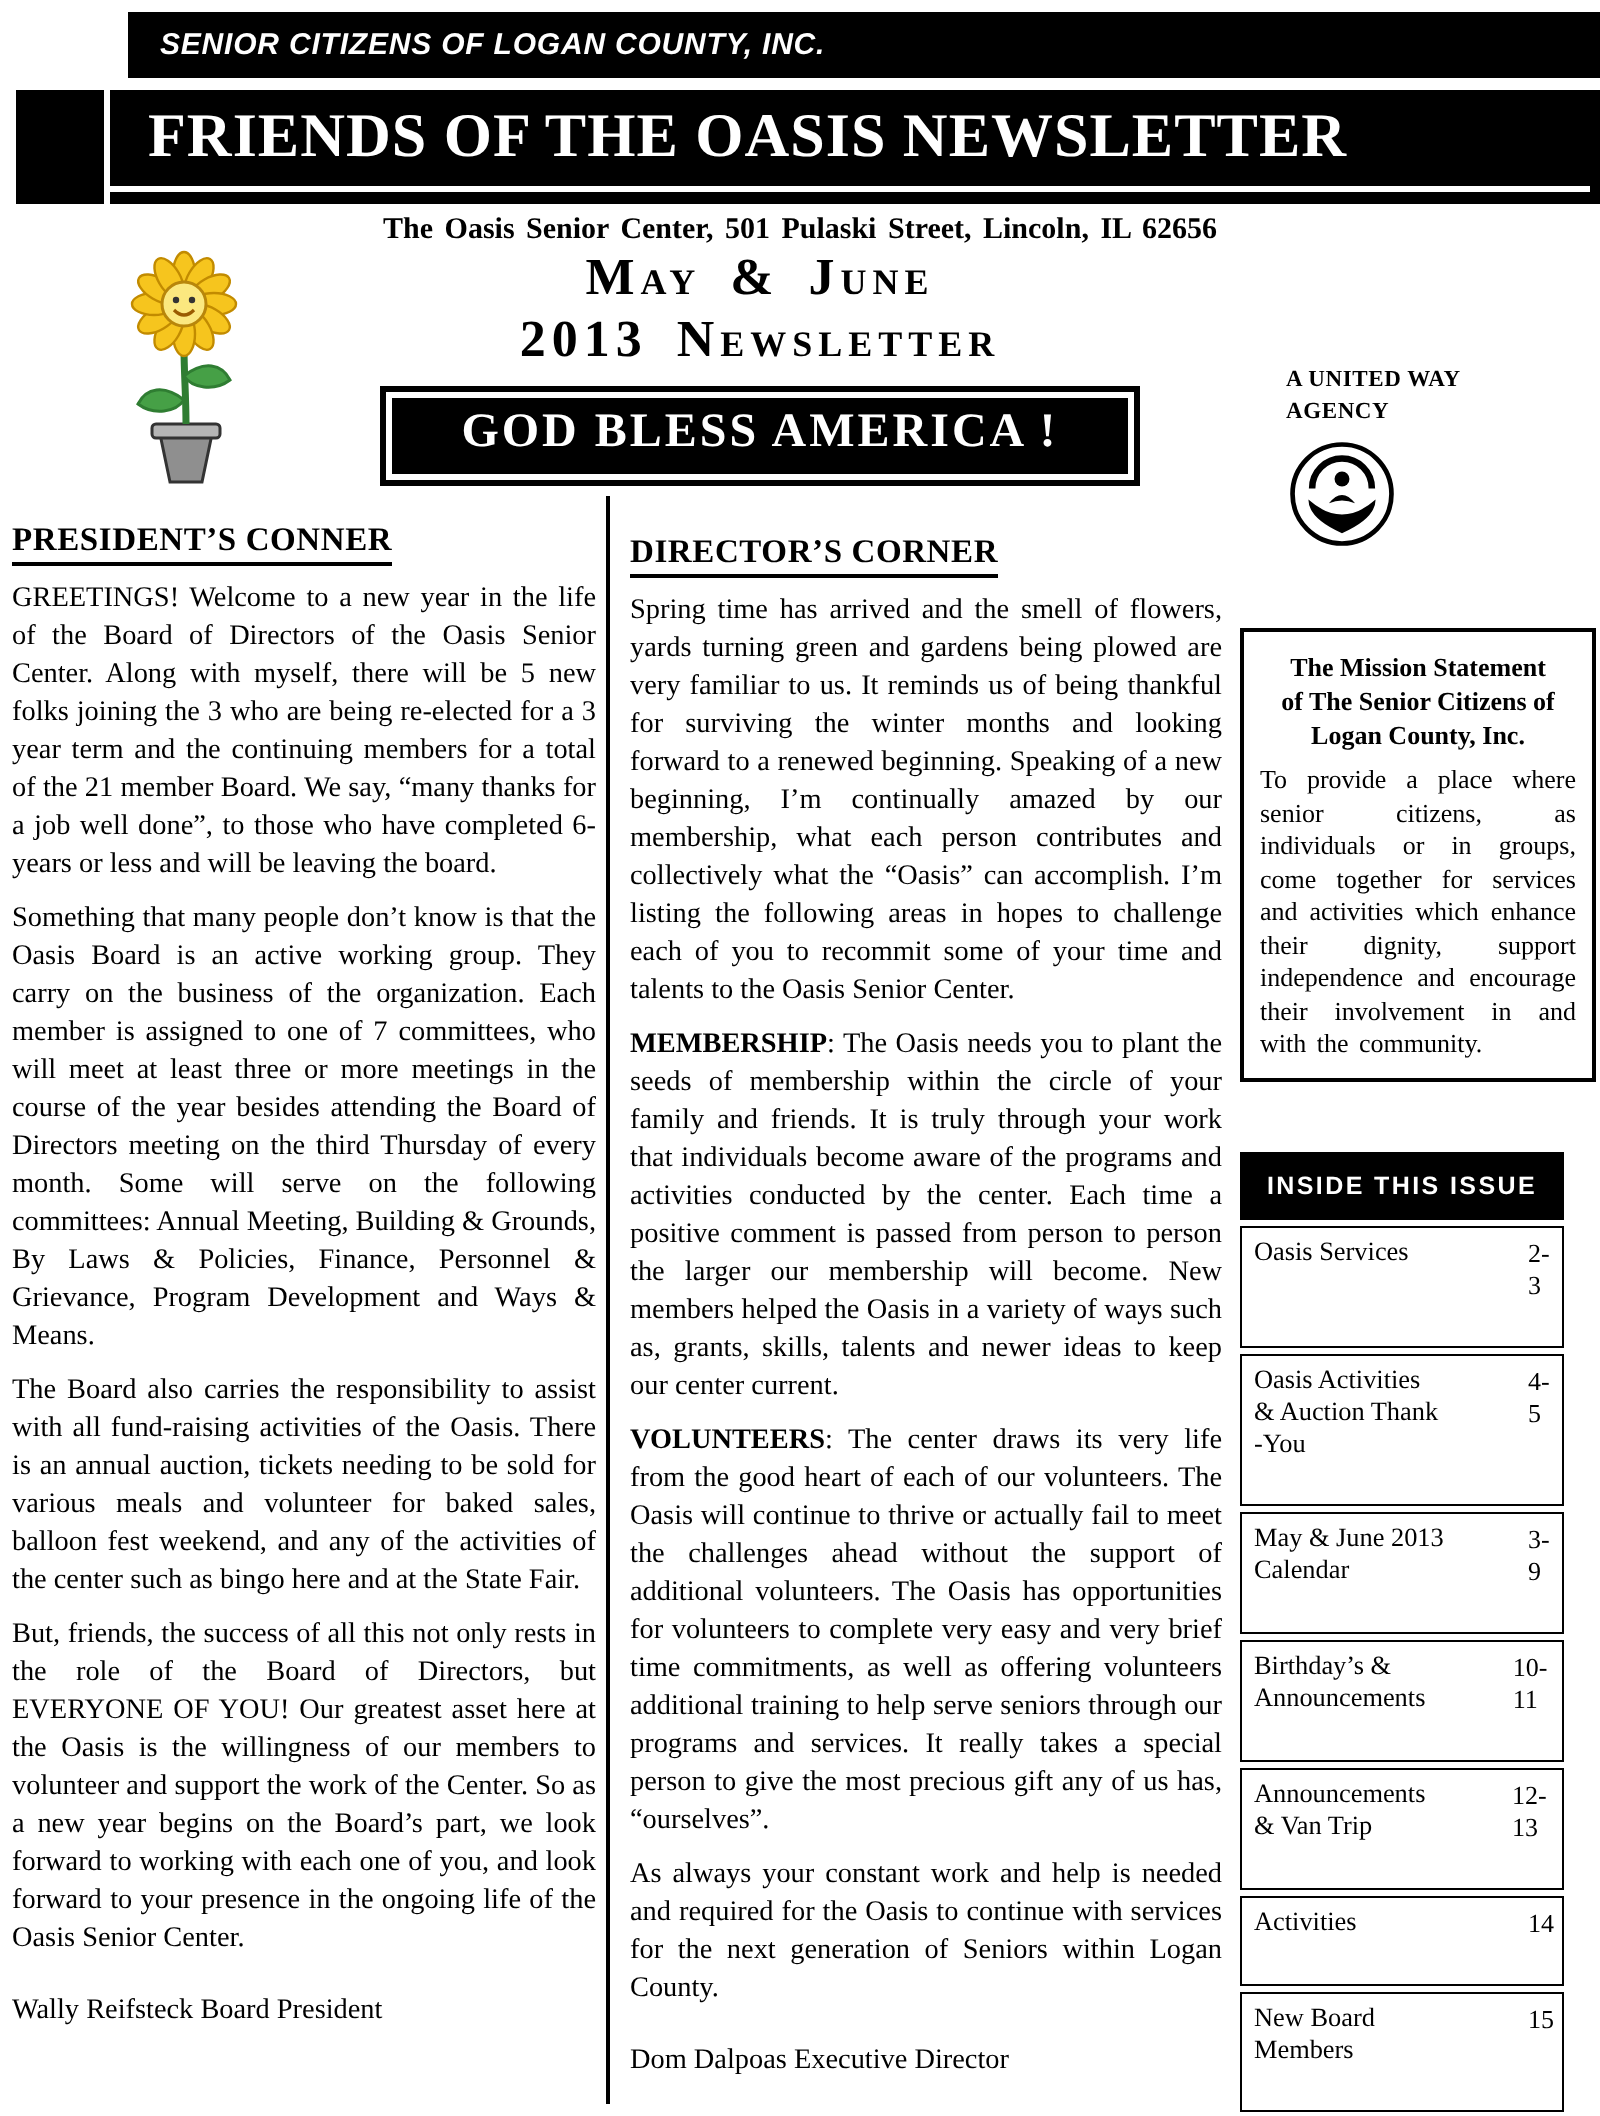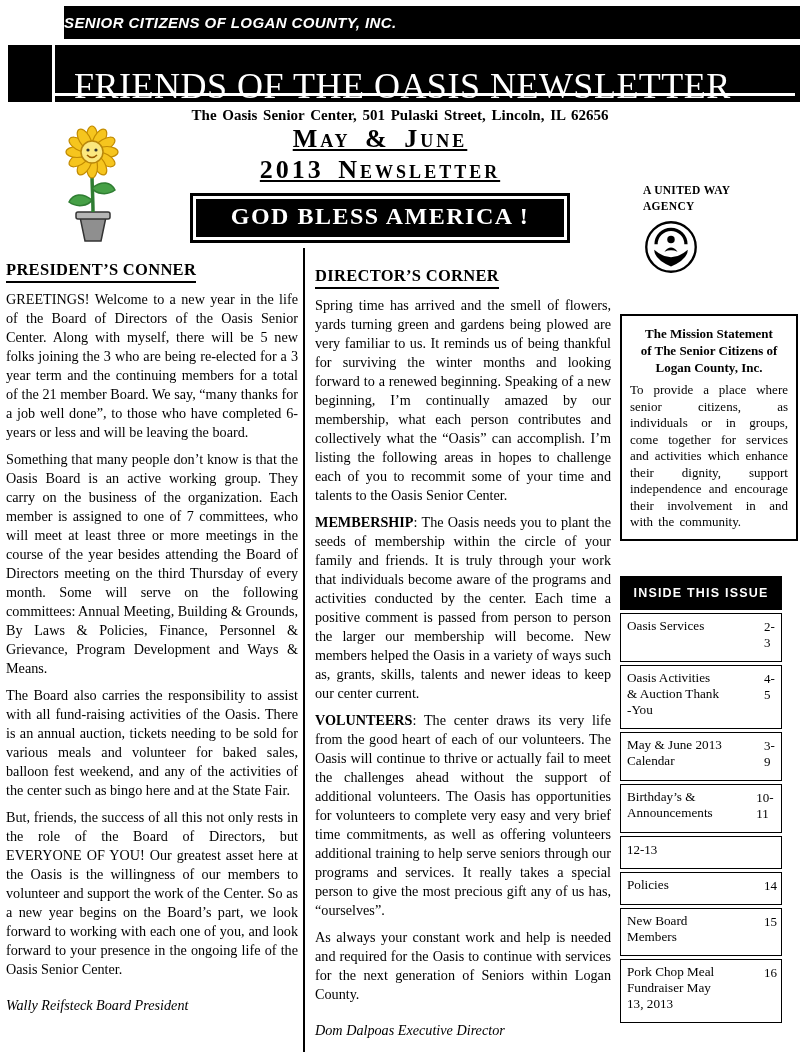--- a/index.html
+++ b/index.html
@@ -9,39 +9,39 @@
     background:#fff; color:#000; overflow:hidden;
     font-family:"Liberation Serif", serif;
   }
   .pre { white-space:pre-line; }
 
   
   .org-banner {
     position:absolute; left:64px; top:6px; width:736px; height:33px;
     background:#000; color:#fff;
     font-family:"Liberation Sans", sans-serif; font-style:italic; font-weight:bold;
-    font-size:15px; letter-spacing:.4px; line-height:33px; 
+    font-size:15px; letter-spacing:.4px; line-height:33px; padding-left:16px;
   }
   .main-banner { position:absolute; left:8px; top:45px; width:792px; height:57px; background:#000; }
   .main-banner .vline { position:absolute; left:44px; top:0; width:3px; height:100%; background:#fff; }
   .main-banner .hline { position:absolute; left:44px; right:5px; bottom:6px; height:3px; background:#fff; }
   .main-title {
-    position:absolute; left:66px; top:20px; color:#fff; font-weight:normal;
-    font-size:36px; letter-spacing:.5px; white-space:nowrap;
+    position:absolute; left:66px; top:5px; color:#fff; font-weight:bold;
+    font-size:31px; letter-spacing:.5px; white-space:nowrap;
   }
   .address {
     position:absolute; top:107px; left:0; width:100%; text-align:center;
     font-weight:bold; font-size:15px; word-spacing:2px;
   }
   .sunflower { position:absolute; left:46px; top:120px; width:94px; height:124px; }
 
   .issue { position:absolute; left:190px; top:124px; width:380px; text-align:center; }
   .issue-line {
     font-weight:bold; font-size:26px; font-variant:small-caps;
-    letter-spacing:3px; line-height:1.18; word-spacing:5px;text-decoration:underline;
+    letter-spacing:3px; line-height:1.18; word-spacing:5px;
   }
   .god-bless-outer { margin-top:8px; border:3px solid #000; padding:3px; background:#fff; }
   .god-bless-inner {
     background:#000; color:#fff; font-weight:bold; font-size:24px;
     letter-spacing:1.5px; padding:4px 0 7px;
   }
 
   .united-way { position:absolute; left:643px; top:183px; width:114px; text-align:left; }
   .uw-label { font-weight:bold; font-size:11.5px; line-height:1.35; letter-spacing:.3px; }
   .uw-logo { margin-top:5px; }
@@ -51,40 +51,40 @@
   .col-mid   { position:absolute; left:315px; top:252px; width:296px; }
   .col-divider { position:absolute; left:303px; top:248px; width:2px; height:804px; background:#000; }
 
   .col-heading { margin-bottom:7px;margin-top:14px; }
   .col-heading span {
     display:inline-block; font-weight:bold; font-size:16.5px; letter-spacing:.3px;
     border-bottom:2.5px solid #000; padding-bottom:1px;
   }
   .body-text p { font-size:14.2px; line-height:19px; text-align:justify; margin-bottom:8px; }
   .body-text p b { font-weight:bold; }
-  .signature { margin-top:18px; font-size:14.2px;font-style:italic; }
+  .signature { margin-top:18px; font-size:14.2px; }
 
   
   .mission-box {
     position:absolute; left:620px; top:314px; width:178px;
     border:2.5px solid #000; padding:9px 8px 8px; background:#fff;
   }
   .mission-title { text-align:center; font-weight:bold; font-size:13px; line-height:17px; }
   .mission-body { margin-top:6px; font-size:13px; line-height:16.5px; text-align:justify; word-spacing:2px; }
 
   .inside { position:absolute; left:620px; top:576px; width:162px; }
   .inside-header {
     background:#000; color:#fff; text-align:center;
     font-family:"Liberation Sans", sans-serif; font-weight:bold;
     font-size:12.5px; letter-spacing:1.2px; padding:10px 0;
   }
   .inside-row {
     border:1.5px solid #000; margin-top:3px; background:#fff;
     display:flex; justify-content:space-between; align-items:flex-start;
-    padding:4px 4px 10px 6px; min-height:29px;gap:42px;
+    padding:4px 4px 22px 6px; min-height:29px;gap:42px;
   }
   .inside-row .toc-label { width:126px; font-size:13.2px; line-height:16px; }
   .inside-row .toc-pages { font-size:13px; padding-top:1px; }
 </style>
 </head>
 <body>
 
 <div class="page">
 
   <div class="org-banner">
@@ -193,24 +193,25 @@
     </div>
     <div class="inside-row">
       <div class="toc-label">May &amp; June  2013 Calendar</div>
       <div class="toc-pages">3-9</div>
     </div>
     <div class="inside-row">
       <div class="toc-label">Birthday’s &amp; Announcements</div>
       <div class="toc-pages">10-11</div>
     </div>
     <div class="inside-row">
+      <div class="toc-label">Announcements &amp; Van Trip</div>
       <div class="toc-pages">12-13</div>
     </div>
     <div class="inside-row">
-      <div class="toc-label">Policies</div>
+      <div class="toc-label">Activities</div>
       <div class="toc-pages">14</div>
     </div>
     <div class="inside-row">
       <div class="toc-label">New Board Members</div>
       <div class="toc-pages">15</div>
     </div>
     <div class="inside-row">
       <div class="toc-label pre">Pork Chop Meal
 Fundraiser May 13, 2013</div>
       <div class="toc-pages">16</div>

